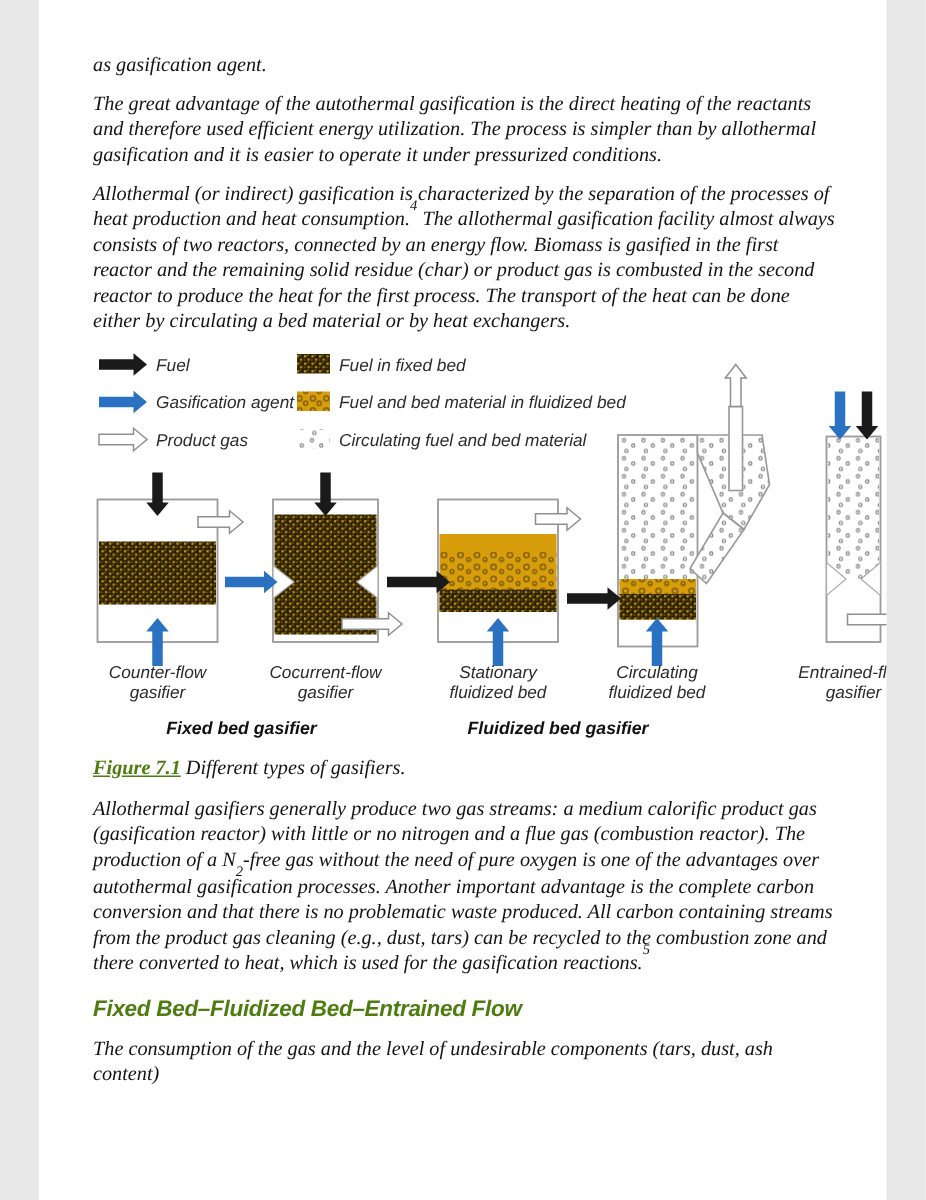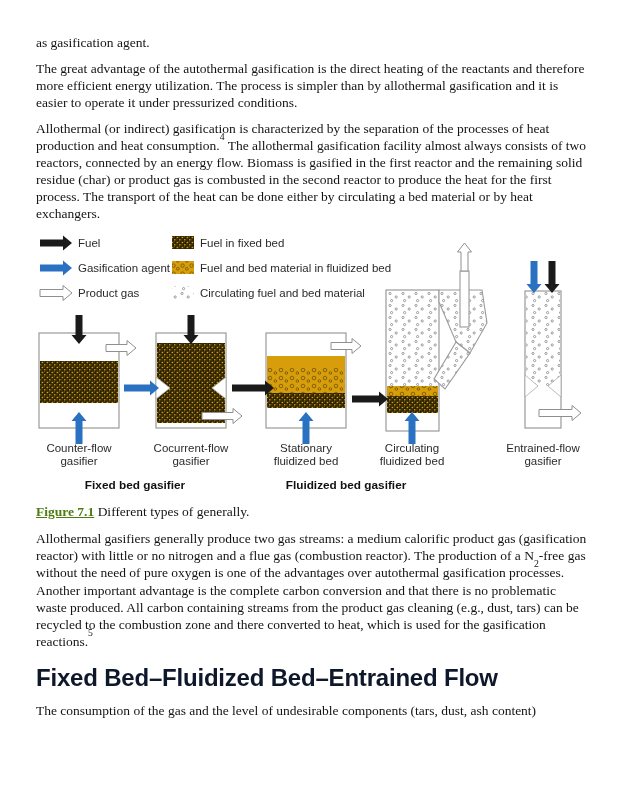--- a/index.html
+++ b/index.html
@@ -1,45 +1,46 @@
 <!DOCTYPE html>
 <html><head>
 <meta charset="utf-8">
 <style>
   html,body { margin:0; padding:0; background:#e8e8e8; }
   .page {
-    width:617px; height:800px; margin:0 auto; background:#ffffff;
+    width:565px; height:800px; margin:0 auto; background:#ffffff;
     padding:34px 30px 0 36px; box-sizing:border-box;
     font-family:"Liberation Serif", serif; font-size:13.5px; line-height:1.27; color:#131313;
     overflow:hidden;
+    font-style:italic;
   }
   p { margin:0 0 8.5px 0; }
   sup.ref { font-size:0.72em; position:relative; top:-0.45em; line-height:0; }
   sub.chem { font-size:0.72em; position:relative; top:0.28em; line-height:0; }
   a.figlink { color:#4d7c0f; text-decoration:underline; cursor:pointer; }
   .caption { margin:2px 0 10px 0; }
   .caption .figlink { font-weight:bold; }
   h2.sect {
-    font-family:"Liberation Sans", sans-serif; font-weight:bold; font-size:24px;
-    margin:13px 0 8px 0; color:#0f172a; letter-spacing:-0.2px;
+    font-family:"Liberation Sans", sans-serif; font-weight:bold; font-size:15px;
+    margin:13px 0 8px 0; color:#4d7c0f; letter-spacing:-0.2px;
   }
   figure { margin:2px 0 2px 0; }
   svg text {
     font-family:"Liberation Sans", sans-serif; font-size:11.5px; fill:#2b2b2b;
   }
   svg text.grp { font-weight:bold; font-size:11.8px; fill:#111; }
 </style>
 </head>
 <body>
 
 <div class="page">
 
   <p><span>as gasification agent.</span></p>
 
-  <p><span>The great advantage of the autothermal gasification is the direct heating of the reactants and therefore more efficient energy utilization. The process is simpler than by allothermal gasification and it is easier to operate it under pressurized conditions.</span></p>
+  <p><span>The great advantage of the autothermal gasification is the direct heating of the reactants and therefore used efficient energy utilization. The process is simpler than by allothermal gasification and it is easier to operate it under pressurized conditions.</span></p>
 
   <p><span>Allothermal (or indirect) gasification is characterized by the separation of the processes of heat production and heat consumption.</span><sup class="ref">4</sup><span> The allothermal gasification facility almost always consists of two reactors, connected by an energy flow. Biomass is gasified in the first reactor and the remaining solid residue (char) or product gas is combusted in the second reactor to produce the heat for the first process. The transport of the heat can be done either by circulating a bed material or by heat exchangers.</span></p>
 
   <figure>
     <svg width="556" height="266" viewBox="0 0 556 266">
       <defs>
         <pattern id="patFixed" width="5" height="5" patternUnits="userSpaceOnUse">
           <rect width="5" height="5" fill="#2a2105"></rect>
           <rect x="0.6" y="0.8" width="1.6" height="1.4" fill="#d89d0a"></rect>
           <rect x="3" y="3" width="1.5" height="1.5" fill="#c08c08"></rect>
@@ -127,21 +128,21 @@
       <path d="M512.5 30 H519.5 V53 H523.5 L516 62 L508.5 53 H512.5 Z" fill="#1a1a1a"></path>
       <path d="M503 178.5 H536 V174.5 L545 182 L536 189.5 V185.5 H503 Z" fill="#ffffff" stroke="#8f8f8f" stroke-width="1"></path>
       <text x="507" y="221" text-anchor="middle">Entrained-flow</text>
       <text x="507" y="234" text-anchor="middle">gasifier</text>
 
       <text class="grp" x="99" y="258" text-anchor="middle">Fixed bed gasifier</text>
       <text class="grp" x="310" y="258" text-anchor="middle">Fluidized bed gasifier</text>
     </svg>
   </figure>
 
-  <p class="caption"><a class="figlink">Figure 7.1</a><span> Different types of generally.</span></p>
+  <p class="caption"><a class="figlink">Figure 7.1</a><span> Different types of gasifiers.</span></p>
 
   <p><span>Allothermal gasifiers generally produce two gas streams: a medium calorific product gas (gasification reactor) with little or no nitrogen and a flue gas (combustion reactor). The production of a N</span><sub class="chem">2</sub><span>-free gas without the need of pure oxygen is one of the advantages over autothermal gasification processes. Another important advantage is the complete carbon conversion and that there is no problematic waste produced. All carbon containing streams from the product gas cleaning (e.g., dust, tars) can be recycled to the combustion zone and there converted to heat, which is used for the gasification reactions.</span><sup class="ref">5</sup></p>
 
   <h2 class="sect">Fixed Bed–Fluidized Bed–Entrained Flow</h2>
 
 
   <p><span>The consumption of the gas and the level of undesirable components (tars, dust, ash content)</span></p>
 
 </div>
 

